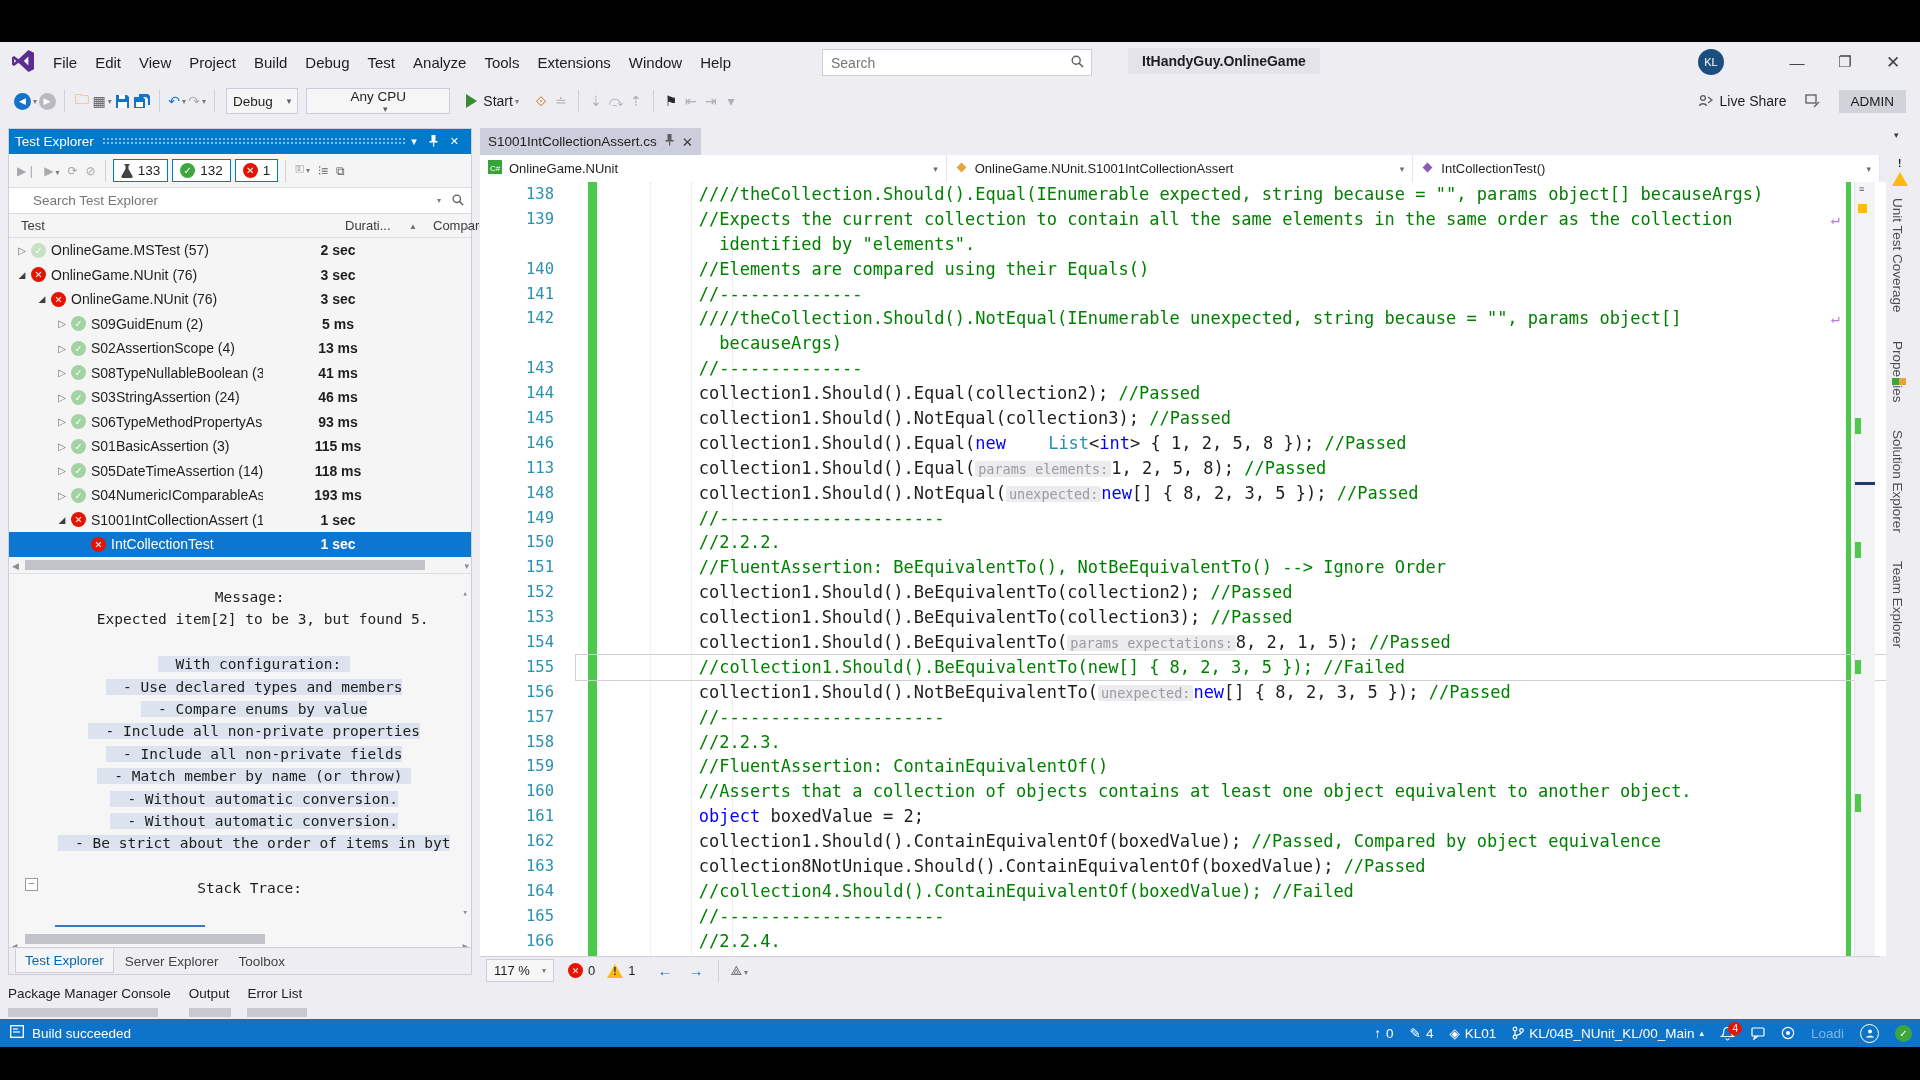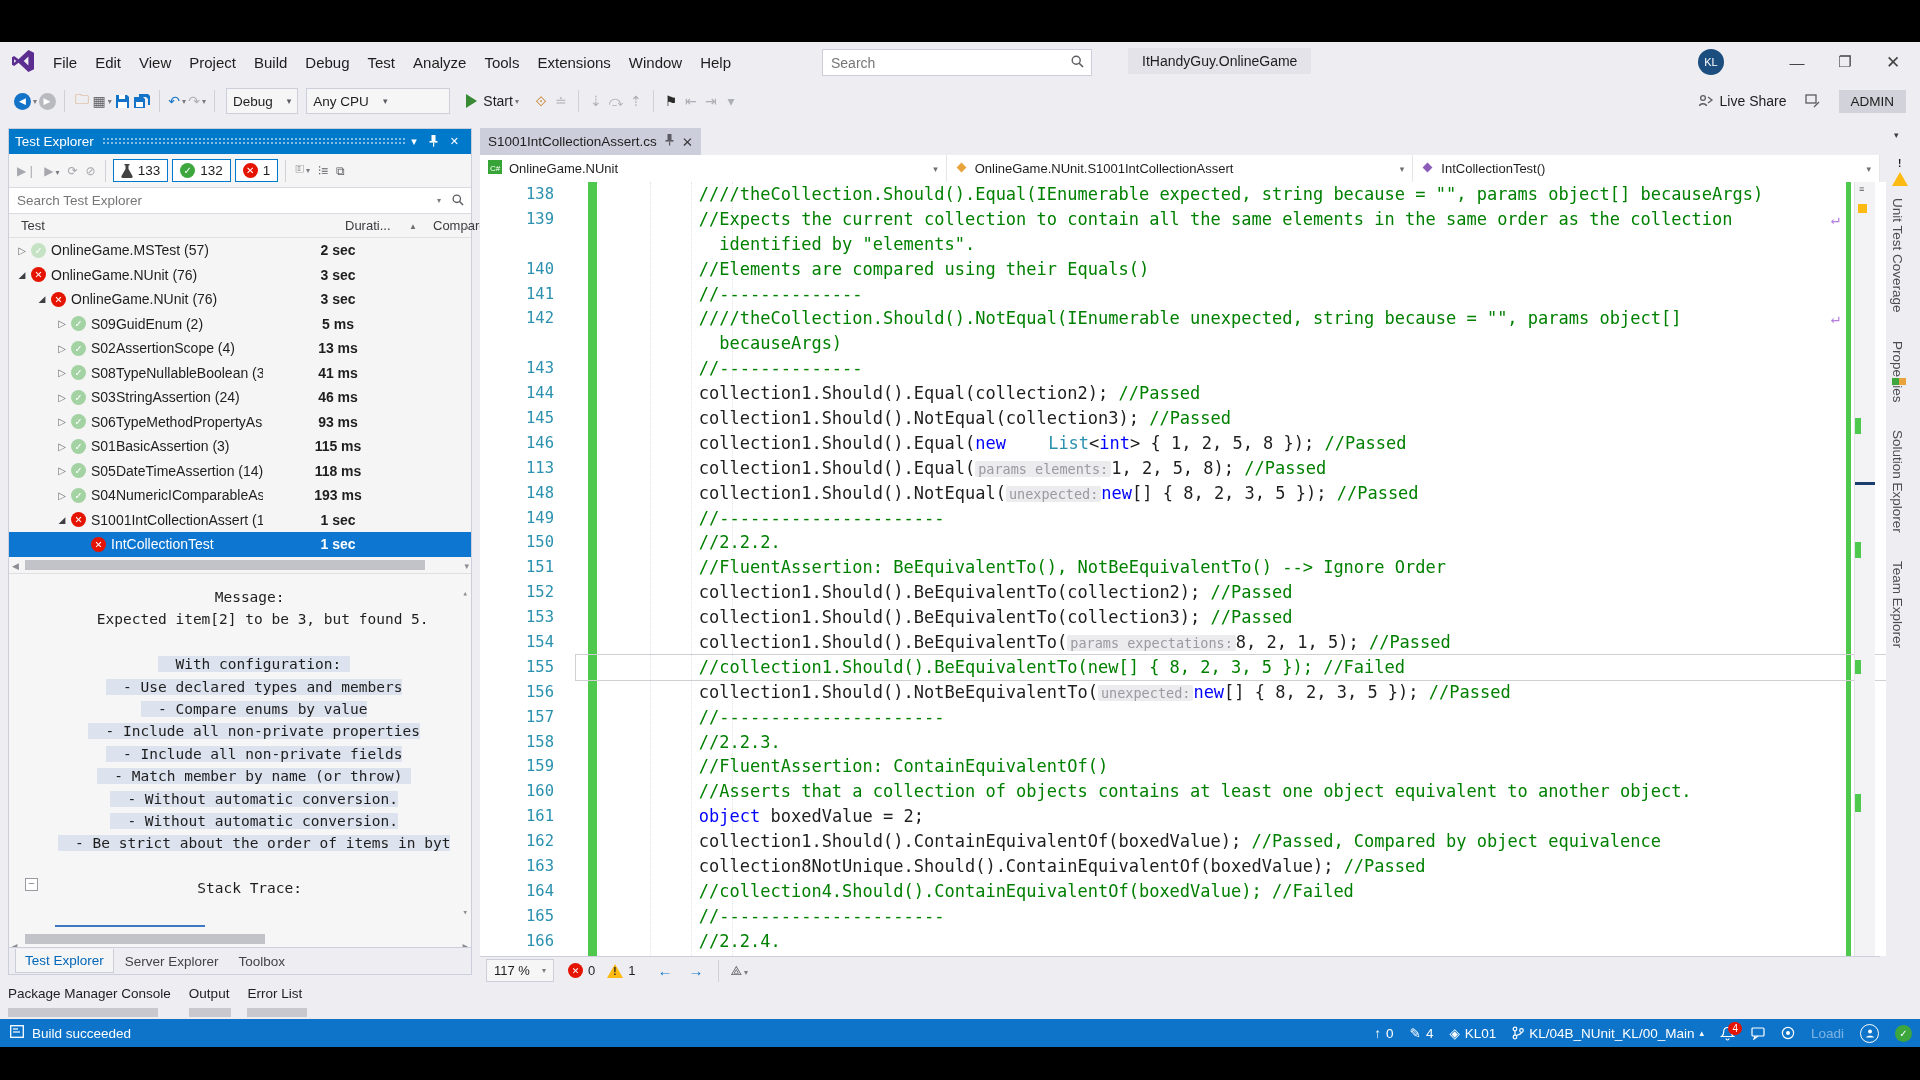--- a/index.html
+++ b/index.html
@@ -5,21 +5,21 @@
   html,body{margin:0;padding:0;background:#000;width:1920px;height:1080px;overflow:hidden;
     font-family:"Liberation Sans",sans-serif;}
   .abs{position:absolute;}
   #app{position:absolute;top:42px;left:0;width:1920px;height:1005px;background:#EEEEF2;font-size:14px;color:#1E1E1E;}
   
   #titlebar{position:absolute;top:0;left:0;width:1920px;height:40px;display:flex;align-items:center;}
   #vslogo{margin:0 10px 0 12px;}
   .menu-item{padding:4px 9px;font-size:15px;color:#1E1E1E;cursor:default;}
   #search-box{position:absolute;left:822px;top:7px;width:268px;height:25px;background:#fff;border:1px solid #CCCEDB;display:flex;align-items:center;}
   #search-box .ph{flex:1;padding-left:8px;color:#767676;font-size:14px;}
-  #title-chip{position:absolute;left:1128px;top:6px;background:#E3E3E9;padding:5px 14px;font-size:14px;color:#1E1E1E;}
+  #title-chip{position:absolute;left:1128px;top:6px;background:#E3E3E9;padding:5px 14px;font-size:14px;color:#1E1E1E;font-weight:bold;}
   #avatar{position:absolute;left:1698px;top:7px;width:26px;height:26px;border-radius:50%;background:#1B4D7E;color:#fff;
     font-size:11px;display:flex;align-items:center;justify-content:center;}
   .winbtn{position:absolute;top:0;width:46px;height:40px;display:flex;align-items:center;justify-content:center;color:#444;font-size:15px;}
   
   #toolbar{position:absolute;top:40px;left:0;width:1920px;height:38px;display:flex;align-items:center;padding-left:14px;box-sizing:border-box;}
   .tb-sep{width:1px;height:22px;background:#D0D0D7;margin:0 7px;}
   .tb-i{display:inline-flex;align-items:center;justify-content:center;min-width:20px;height:24px;color:#5B5B61;font-size:14px;}
   .tb-i.dis{color:#ADAEB6;}
   .tb-circle{width:17px;height:17px;border-radius:50%;display:flex;align-items:center;justify-content:center;color:#fff;font-size:9px;}
   .dd{margin:0 4px;height:24px;background:#F6F6F6;border:1px solid #CCCEDB;display:flex;align-items:center;font-size:13.5px;padding:0 6px;color:#1E1E1E;}
@@ -36,21 +36,21 @@
   #panel-title .tex{flex:1;height:9px;background-image:radial-gradient(rgba(255,255,255,.5) 1px,transparent 1.2px);background-size:4px 4px;}
   #panel-title .ic{color:#fff;font-size:11px;padding:0 6px;}
   #panel-toolbar{height:33px;display:flex;align-items:center;padding:0 4px;flex:none;}
   .pt-i{color:#A7A8AE;font-size:12px;padding:0 4px;}
   .stat-box{display:flex;align-items:center;gap:5px;border:1px solid #007ACC;background:#fff;height:21px;padding:0 7px;margin:0 2px;font-size:13.5px;}
   .dot{width:15px;height:15px;border-radius:50%;color:#fff;font-size:10px;display:flex;align-items:center;justify-content:center;}
   .dot.pass{background:#A3D2A3;}
   .dot.passf{background:#C5E2C5;}
   .dot.fail{background:#E51400;}
   #panel-search{height:25px;background:#fff;border-top:1px solid #DADBE0;border-bottom:1px solid #DADBE0;display:flex;align-items:center;flex:none;}
-  #panel-search .ph{flex:1;padding-left:8px;color:#767676;font-size:13.5px;}
+  #panel-search .ph{flex:1;padding-left:8px;color:#767676;font-size:13.5px;margin-left:16px;}
   #cols{height:23px;border-bottom:1px solid #E0E0E4;position:relative;flex:none;font-size:13px;color:#3B3B3F;}
   #tree{height:319px;flex:none;position:relative;overflow:hidden;}
   .trow{height:24.5px;display:flex;align-items:center;font-size:14px;color:#1E1E1E;position:relative;}
   .trow .exp{width:14px;font-size:10px;color:#6E6E73;text-align:center;flex:none;}
   .trow .exp.open{color:#3E3E42;font-size:9px;}
   .trow .ticon{width:15px;height:15px;border-radius:50%;margin:0 5px 0 2px;flex:none;color:#fff;font-size:9.5px;display:flex;align-items:center;justify-content:center;}
   .trow .lbl{white-space:nowrap;overflow:hidden;flex:1;}
   .trow .dur{width:150px;text-align:center;padding-right:58px;flex:none;font-size:14px;font-weight:bold;}
   .trow.sel{background:#0D76D1;color:#fff;}
   #tree-hscroll{height:16px;flex:none;position:relative;background:#F5F5F5;}
@@ -169,21 +169,21 @@
         </svg>
     </span>
     <span class="tb-sep"></span>
     <span class="tb-i" style="color:#1273C8;">↶<span class="caret">▾</span></span>
     <span class="tb-i dis">↷<span class="caret">▾</span></span>
     <span class="tb-sep"></span>
     <span class="dd">
         <span>Debug</span>
         <span class="car">▾</span>
       </span>
-    <span class="dd" style="width:130px;">
+    <span class="dd" style="width:130px;flex-direction:column;">
         <span>Any CPU</span>
         <span class="car">▾</span>
       </span>
     <span id="start-btn">
       <span class="play"></span>
       <span>Start</span>
         <span class="caret">▾</span>
     </span>
     <span class="tb-i" style="color:#C77D28;">⟐</span>
     <span class="tb-i dis">≐</span>

